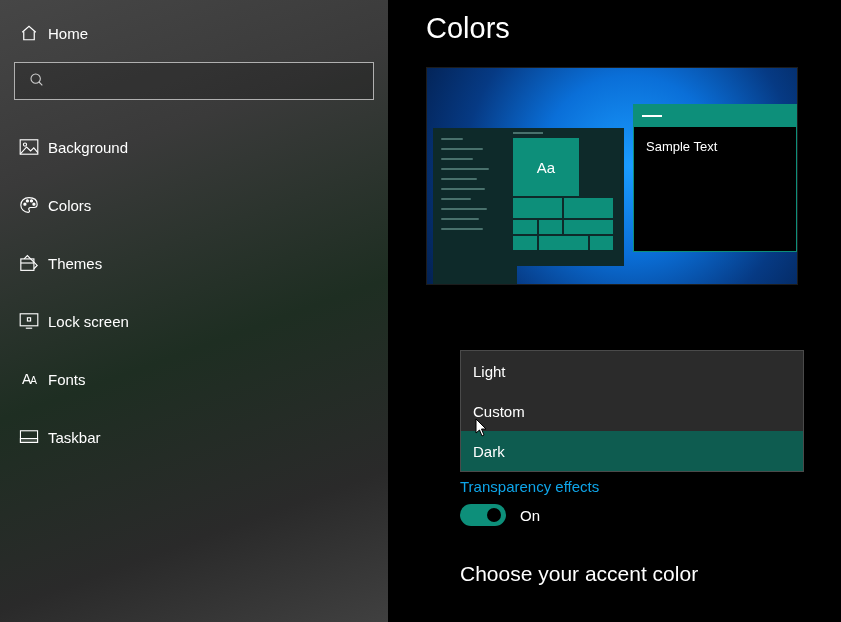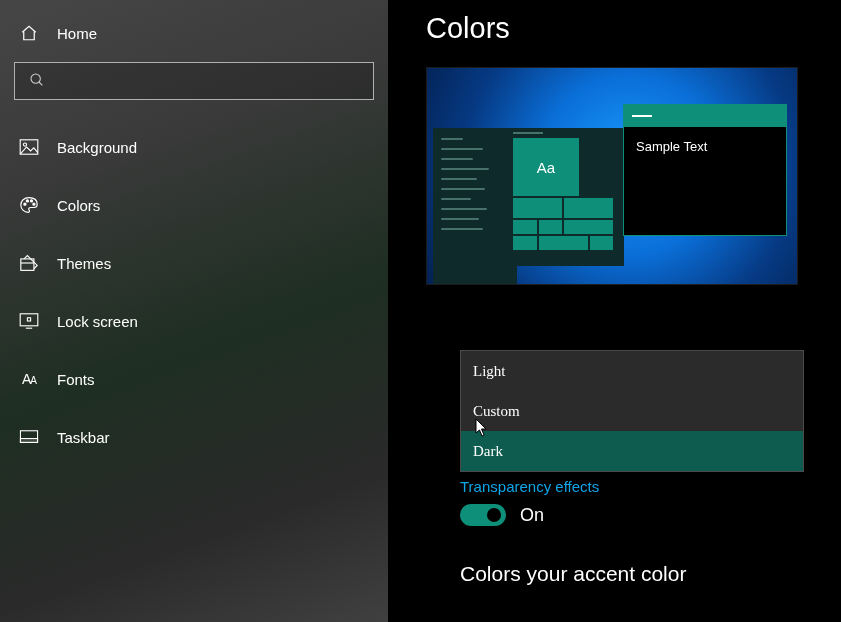--- a/index.html
+++ b/index.html
@@ -19,21 +19,21 @@
   width: 388px;
   height: 100%;
   background: linear-gradient(160deg, #464646 0%, #3a3a3a 25%, #1e2e22 55%, #2a2a2a 80%, #404040 100%);
   padding: 14px 14px 0 14px;
   position: relative;
 }
 .nav-row {
   display: flex; align-items: center;
   height: 38px;
   padding: 0 4px;
-  gap: 17px;
+  gap: 8px;
   cursor: pointer;
   font-size: 15px;
 }
 .nav-row .icon { width: 22px; display:flex; justify-content:center; align-items:center; }
 .nav-row .label { font-size: 15px; }
 .search {
   margin: 10px 0 18px 0;
   border: 1px solid #b0b0b0;
   height: 38px;
   display: flex; align-items: center;
@@ -115,22 +115,22 @@
 .tB{grid-column:3/5}
 .tC{grid-column:1/2}
 .tD{grid-column:2/3}
 .tE{grid-column:3/5}
 .tF{grid-column:1/2}
 .tG{grid-column:2/4}
 .tH{grid-column:4/5}
 
 .window-mini {
   position: absolute;
-  right: 10px; top: 36px;
-  width: 164px; height: 132px;
+  right: 0; top: 36px;
+  width: 164px; height: 148px;
   background: #000;
   border: 1px solid #0d8f7a;
 }
 .window-mini .titlebar {
   height: 22px;
   background: #0d8f7a;
   display:flex; align-items:center; padding-left:8px;
 }
 .window-mini .titlebar .line { width: 20px; height: 2px; background: #fff; }
 .window-mini .body { padding: 12px; font-size: 13px; }
@@ -143,21 +143,20 @@
   border: 1px solid #4a4a4a;
   background: #2b2b2b;
   z-index: 10;
 }
 .dropdown .opt {
   height: 40px;
   display: flex; align-items: center;
   padding: 0 12px;
   font-size: 15px;
   cursor: pointer;
-  font-family: Liberation Serif, serif;
 }
 .dropdown .opt.hover {
   background: #0e5c50;
 }
 
 .cursor {
   position: absolute;
   left: 475px; top: 418px;
   width: 14px; height: 20px;
   z-index: 20;
@@ -181,21 +180,21 @@
   background: #0d8f7a;
   position: relative;
 }
 .toggle .knob {
   width: 14px; height: 14px;
   background: #000;
   border-radius: 50%;
   position: absolute;
   top: 4px; right: 5px;
 }
-.toggle-state { font-size: 18px; }
+.toggle-state { font-size: 15px; }
 
 .accent-title {
   position: absolute;
   left: 460px; top: 562px;
   font-size: 21px;
   font-weight: 400;
 }
 </style>
 </head>
 <body>
@@ -352,13 +351,13 @@
 
 <div class="trans-label">Transparency effects</div>
 
 <div class="toggle-row">
   <div class="toggle">
     <div class="knob"></div>
   </div>
   <span class="toggle-state">On</span>
 </div>
 
-<div class="accent-title">Colors your accent color</div>
+<div class="accent-title">Choose your accent color</div>
 
 </body></html>

